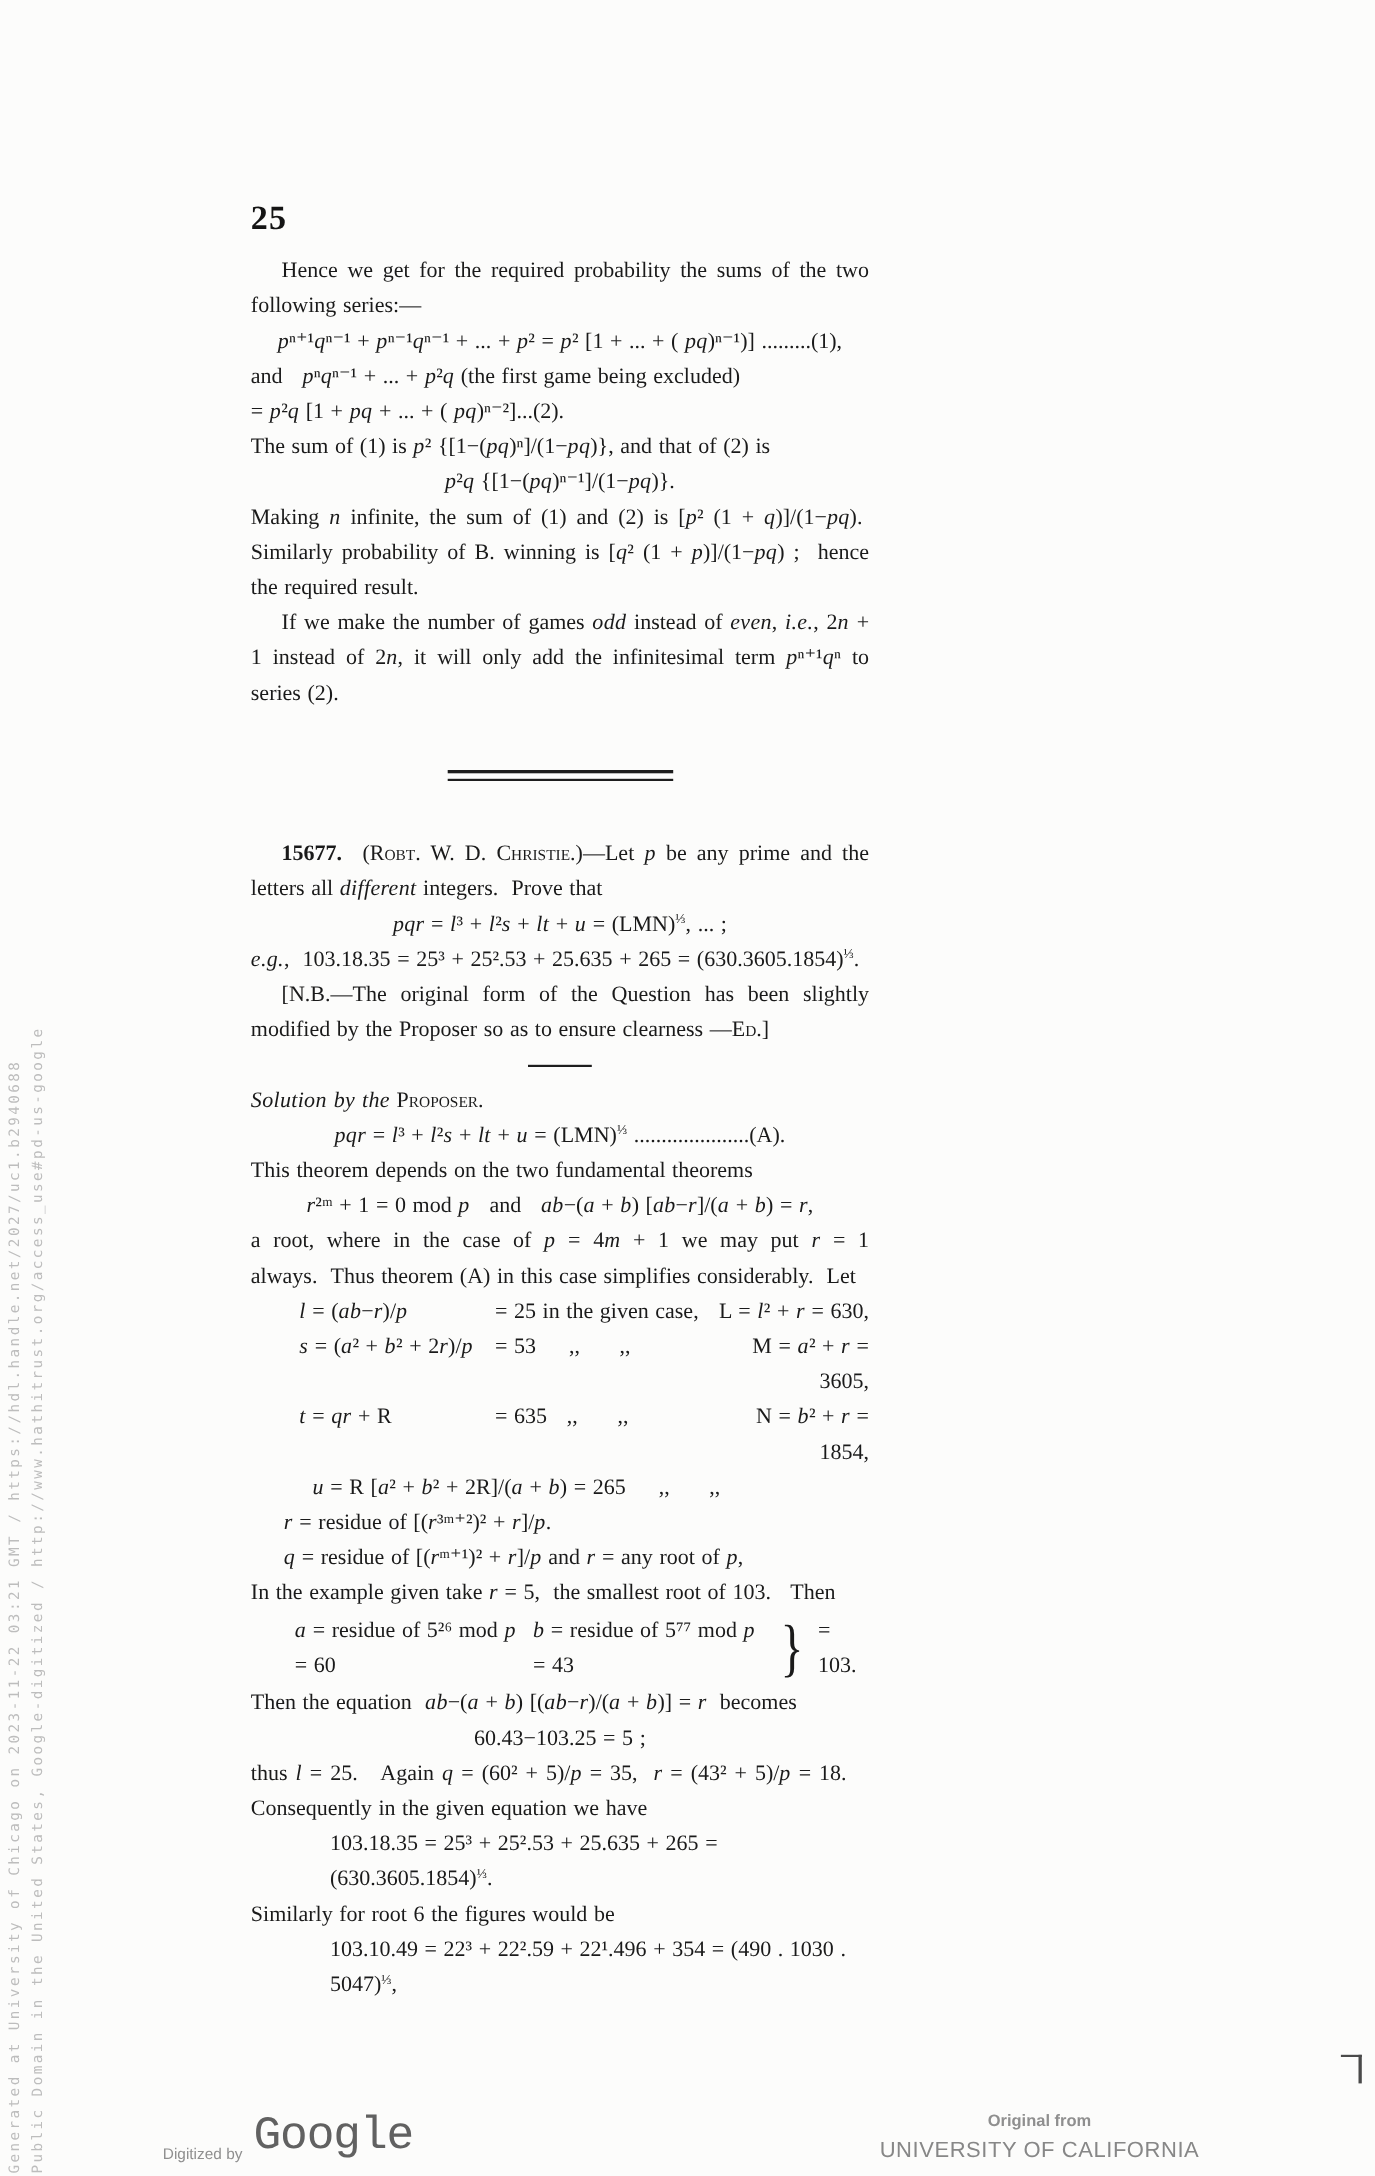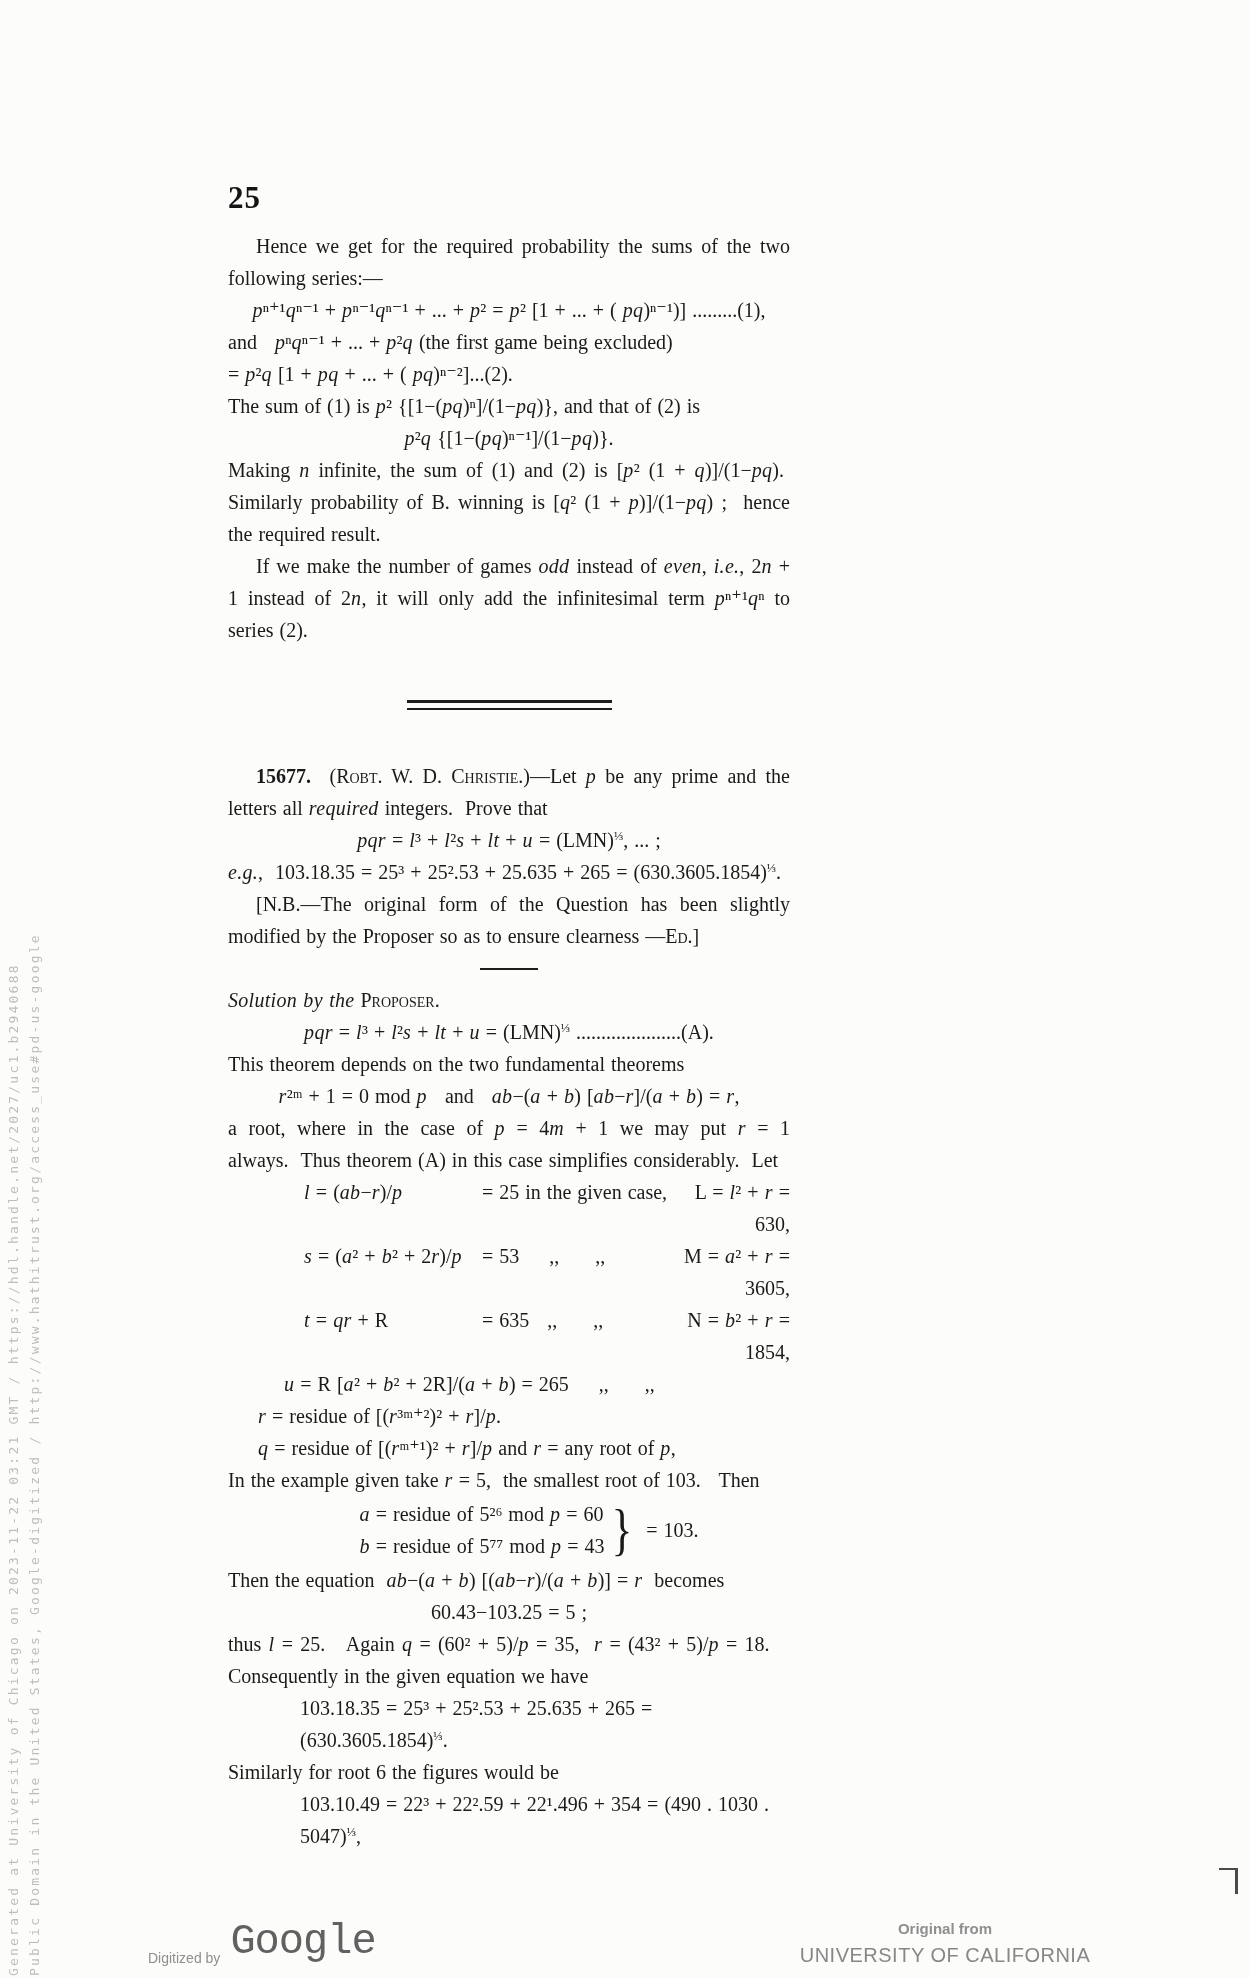--- a/index.html
+++ b/index.html
@@ -46,29 +46,29 @@
   sup{font-size:0.62em;vertical-align:0.55em;line-height:0;}
   i{letter-spacing:0.3px;}
   .divider-double{
     width:205px;height:5px;margin:54px auto 50px;
     border-top:3px solid #1d1d1d;border-bottom:2px solid #1d1d1d;
   }
   .divider-short{
     width:58px;height:0;margin:16px auto 14px;
     border-top:2.5px solid #1d1d1d;
   }
-  .columns{display:flex;margin-left:76px;}
+  .columns{display:flex;margin-left:44px;}
   .col0{width:178px;flex:none;}
   .col1{width:196px;flex:none;}
   .col2{flex:1;text-align:right;}
   .brace-group{
     display:flex;justify-content:center;align-items:center;
     margin:2px 0 2px 40px;
   }
-  .brace-lines{display:flex;flex-direction:column;text-align:left;}
+  .brace-lines{display:flex;flex-direction:row;text-align:left;}
   .brace{
     font-size:58px;font-weight:300;line-height:60px;
     transform:scaleX(0.75);margin:0 2px 0 4px;color:#1a1a1a;
   }
   .brace-result{margin-left:8px;}
   
   .corner-mark{
     position:absolute;right:12px;top:1868px;
     width:16px;height:24px;
     border-top:2px solid #4a4a4a;border-right:3px solid #4a4a4a;
@@ -107,21 +107,21 @@
   <div class="content">
       <div class="block para-indent">Hence we get for the required probability the sums of the two following series:—</div>
       <div class="block math-center"><i>p</i>ⁿ⁺¹<i>q</i>ⁿ⁻¹ + <i>p</i>ⁿ⁻¹<i>q</i>ⁿ⁻¹ + ... + <i>p</i>² = <i>p</i>² [1 + ... + ( <i>pq</i>)ⁿ⁻¹)] .........(1),</div>
       <div class="block math-left">and&nbsp;&nbsp;&nbsp;<i>p</i>ⁿ<i>q</i>ⁿ⁻¹ + ... + <i>p</i>²<i>q</i> (the first game being excluded)</div>
       <div class="block math-right">= <i>p</i>²<i>q</i> [1 + <i>pq</i> + ... + ( <i>pq</i>)ⁿ⁻²]...(2).</div>
       <div class="block para">The sum of (1) is <i>p</i>² {[1−(<i>pq</i>)ⁿ]/(1−<i>pq</i>)}, and that of (2) is</div>
       <div class="block math-center"><i>p</i>²<i>q</i> {[1−(<i>pq</i>)ⁿ⁻¹]/(1−<i>pq</i>)}.</div>
       <div class="block para">Making <i>n</i> infinite, the sum of (1) and (2) is [<i>p</i>² (1 + <i>q</i>)]/(1−<i>pq</i>).&nbsp; Similarly probability of B. winning is [<i>q</i>² (1 + <i>p</i>)]/(1−<i>pq</i>) ;&nbsp; hence the required result.</div>
       <div class="block para-indent">If we make the number of games <i>odd</i> instead of <i>even</i>, <i>i.e.</i>, 2<i>n</i> + 1 instead of 2<i>n</i>, it will only add the infinitesimal term <i>p</i>ⁿ⁺¹<i>q</i>ⁿ to series (2).</div>
       <div class="block divider-double"></div>
-      <div class="block para-indent"><b>15677.</b>&nbsp; (<span class="sc">Robt. W. D. Christie.</span>)—Let <i>p</i> be any prime and the letters all <i>required</i> integers.&nbsp; Prove that</div>
+      <div class="block para-indent"><b>15677.</b>&nbsp; (<span class="sc">Robt. W. D. Christie.</span>)—Let <i>p</i> be any prime and the letters all <i>different</i> integers.&nbsp; Prove that</div>
       <div class="block math-center"><i>pqr</i> = <i>l</i>³ + <i>l</i>²<i>s</i> + <i>lt</i> + <i>u</i> = (LMN)<sup>⅓</sup>, ... ;</div>
       <div class="block math-left"><i>e.g.</i>,&nbsp; 103.18.35 = 25³ + 25².53 + 25.635 + 265 = (630.3605.1854)<sup>⅓</sup>.</div>
       <div class="block para-indent">[N.B.—The original form of the Question has been slightly modified by the Proposer so as to ensure clearness —<span class="sc">Ed</span>.]</div>
       <div class="block divider-short"></div>
       <div class="block heading-center"><i>Solution by the</i> <span class="sc">Proposer</span>.</div>
       <div class="block math-center"><i>pqr</i> = <i>l</i>³ + <i>l</i>²<i>s</i> + <i>lt</i> + <i>u</i> = (LMN)<sup>⅓</sup> .....................(A).</div>
       <div class="block para">This theorem depends on the two fundamental theorems</div>
       <div class="block math-center"><i>r</i>²ᵐ + 1 = 0 mod <i>p</i>&nbsp;&nbsp; and &nbsp;&nbsp;<i>ab</i>−(<i>a</i> + <i>b</i>) [<i>ab</i>−<i>r</i>]/(<i>a</i> + <i>b</i>) = <i>r</i>,</div>
       <div class="block para">a root, where in the case of <i>p</i> = 4<i>m</i> + 1 we may put <i>r</i> = 1 always.&nbsp;&nbsp;Thus theorem (A) in this case simplifies considerably.&nbsp;&nbsp;Let</div>
       <div class="block columns">

